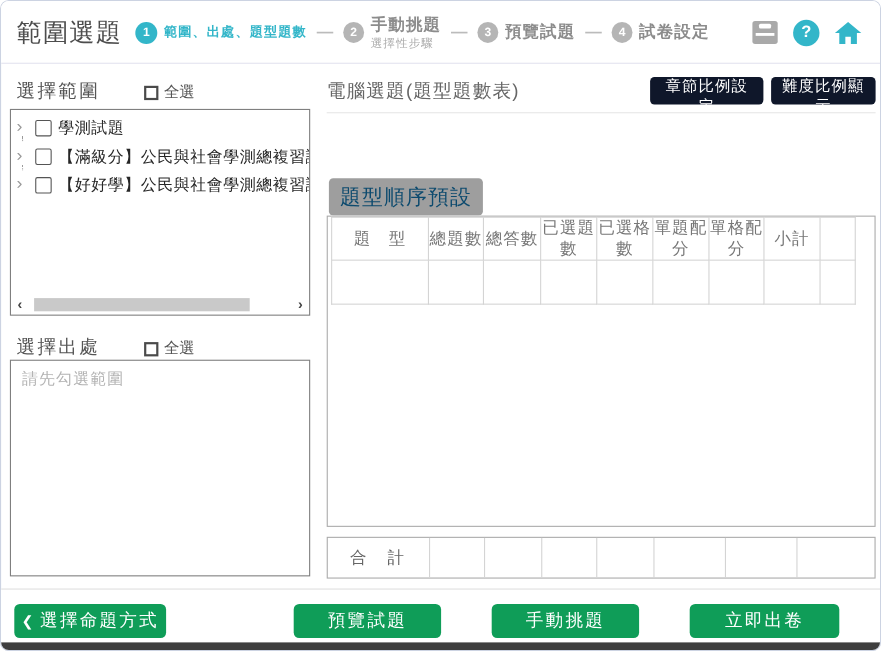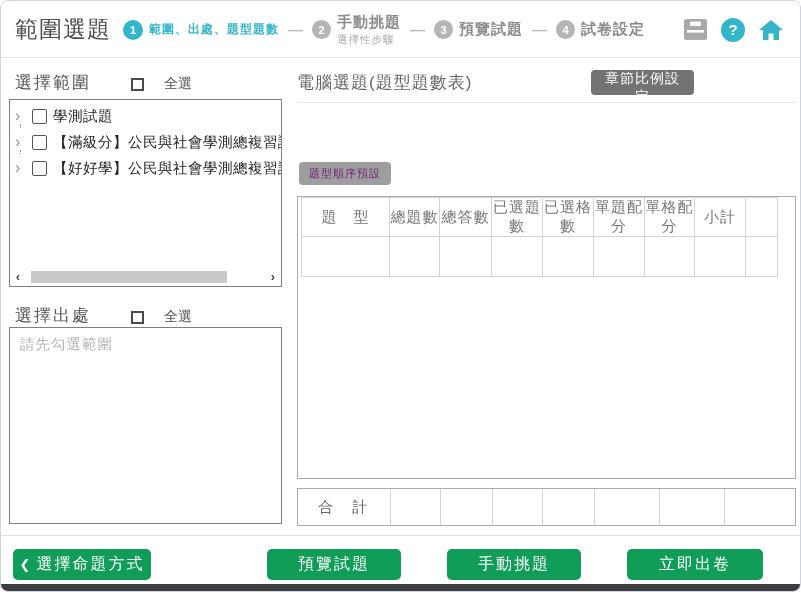--- a/index.html
+++ b/index.html
@@ -20,41 +20,41 @@
   .step.active .step-label { color:#33b6c9; font-size:12px; }
   .step-textcol { margin-left:6px; display:flex; flex-direction:column; }
   .step-textcol .step-label { margin-left:0; }
   .step-sub { font-size:10.5px; color:#aaaaaa; letter-spacing:1px; margin-top:1px; }
   .step-dash { color:#bbbbbb; font-size:15px; font-weight:700; margin:0 9px; }
   .topbar-icons { position:absolute; right:16px; top:0; height:57px; display:flex; align-items:center; gap:13px; }
   .icon-btn { display:flex; align-items:center; justify-content:center; cursor:pointer; }
   .help-circle { width:24px; height:24px; border-radius:50%; background:#33b6c9; color:#fff; font-size:15px; font-weight:700; display:flex; align-items:center; justify-content:center; }
   
   .section-label { position:absolute; font-size:17px; color:#555; letter-spacing:2px; }
-  .selectall { position:absolute; display:flex; align-items:center; gap:20px; font-size:14px; color:#555; cursor:pointer; }
+  .selectall { position:absolute; display:flex; align-items:center; gap:5px; font-size:14px; color:#555; cursor:pointer; }
   .selectall .box { width:13px; height:13px; border:2px solid #4a4a4a; background:#fff; }
   .listbox { position:absolute; left:8px; width:273px; background:#fff; border:1px solid #7f7f7f; }
   .rangebox { top:98px; height:188px; }
   .sourcebox { top:326px; height:197px; }
   .tree { position:absolute; left:0; top:3px; width:100%; }
   .tree-row { position:relative; display:flex; align-items:center; height:26px; padding-left:5px; white-space:nowrap; overflow:hidden; cursor:pointer; }
   .tree-caret { color:#9a9a9a; font-size:16px; width:13px; flex:0 0 auto; line-height:1; }
   .tree-row.guided:after { content:""; position:absolute; left:10px; top:21px; height:8px; border-left:1px dotted #9a9a9a; }
   .tree-check { width:15px; height:15px; border:1px solid #555; border-radius:2px; background:#fff; margin:0 6px 0 4px; flex:0 0 auto; }
   .tree-label { font-size:14.5px; color:#262626; letter-spacing:0.5px; }
   .hscroll { position:absolute; left:1px; right:1px; bottom:1px; height:17px; background:#fff; display:flex; align-items:center; }
   .hs-arrow { width:14px; text-align:center; color:#444; font-size:13px; font-weight:700; cursor:pointer; flex:0 0 auto; line-height:17px; }
   .hs-track { position:relative; flex:1; height:14px; }
   .hs-thumb { position:absolute; left:6px; top:1px; width:196px; height:12px; background:#c9c9c9; cursor:pointer; }
   .placeholder { position:absolute; left:10px; top:7px; font-size:14.5px; color:#b3b3b3; letter-spacing:1px; }
   
   .panel-title { position:absolute; left:296px; top:70px; font-size:17px; color:#666; letter-spacing:1px; }
-  .green-btn { position:absolute; top:69px; height:25px; background:#737373; color:#fff; border:none; border-radius:4px; font-size:14px; letter-spacing:1px; padding:0 10px; cursor:pointer; font-family:inherit; }
+  .green-btn { position:absolute; top:69px; height:25px; background:#0f172a; color:#fff; border:none; border-radius:4px; font-size:14px; letter-spacing:1px; padding:0 10px; cursor:pointer; font-family:inherit; }
   .panel-divider { position:absolute; left:296px; top:101px; width:499px; height:1px; background:#e6e6e6; }
-  .preset-badge { position:absolute; left:298px; top:161px; background:#9e9e9e; color:#701a75; font-size:11px; letter-spacing:1px; padding:4px 10px; border-radius:4px; border:none; cursor:pointer; font-family:inherit; }
+  .preset-badge { position:absolute; left:298px; top:161px; background:#9e9e9e; color:#0c4a6e; font-size:19px; letter-spacing:1px; padding:4px 10px; border-radius:4px; border:none; cursor:pointer; font-family:inherit; }
   .table-wrap { position:absolute; left:296px; top:195px; width:499px; height:283px; border:1px solid #ababab; background:#fff; }
   .qtable { position:absolute; left:3px; top:0; border-collapse:collapse; table-layout:fixed; }
   .qtable th, .qtable td { border:1px solid #d4d4d4; font-weight:400; }
   .qtable th { height:37px; font-size:15px; color:#777; letter-spacing:1px; text-align:center; }
   .qtable td { height:40px; }
   .totals-wrap { position:absolute; left:296px; top:487px; width:499px; height:38px; border:1px solid #ababab; background:#fff; }
   .ttable { width:100%; height:100%; border-collapse:collapse; table-layout:fixed;font-family:Liberation Mono, monospace; }
   .ttable td { border-left:1px solid #d4d4d4; font-size:15px; color:#666; text-align:center; letter-spacing:2px; }
   .ttable td:first-child { border-left:none; }
   
@@ -153,20 +153,21 @@
     <span class="box"></span>
     <span>全選</span>
   </div>
 
   <div class="listbox sourcebox">
     <div class="placeholder">請先勾選範圍</div>
   </div>
 
   <div class="panel-title">電腦選題(題型題數表)</div>
   <button class="green-btn" style="left:590px; width:103px;">章節比例設定</button>
+  <button class="green-btn" style="left:700px; width:95px;">難度比例顯示</button>
   <div class="panel-divider"></div>
 
   <button class="preset-badge">題型順序預設</button>
 
   <div class="table-wrap">
     <table class="qtable">
       <colgroup>
         <col style="width:88px">
           <col style="width:50px">
           <col style="width:52px">

